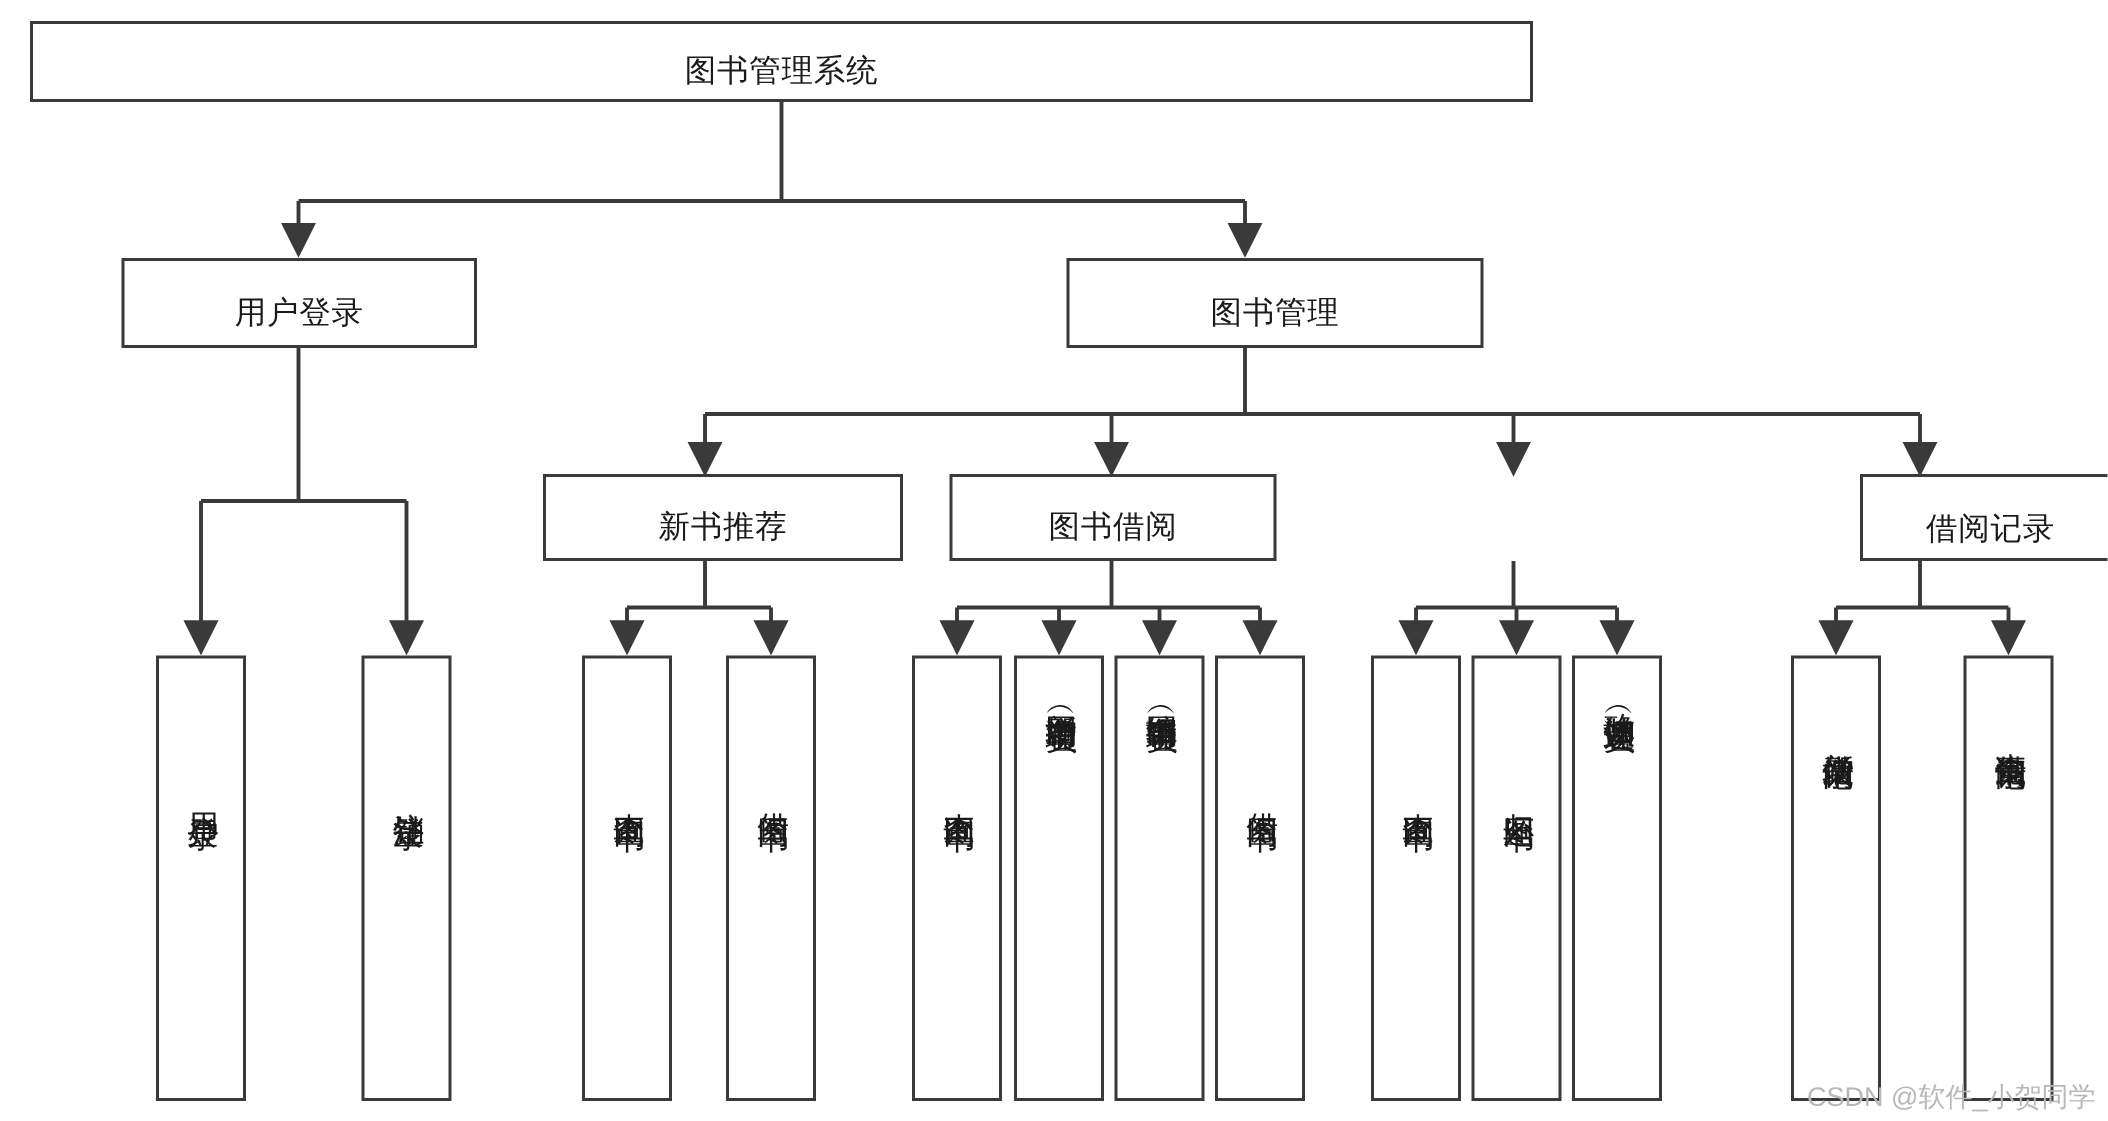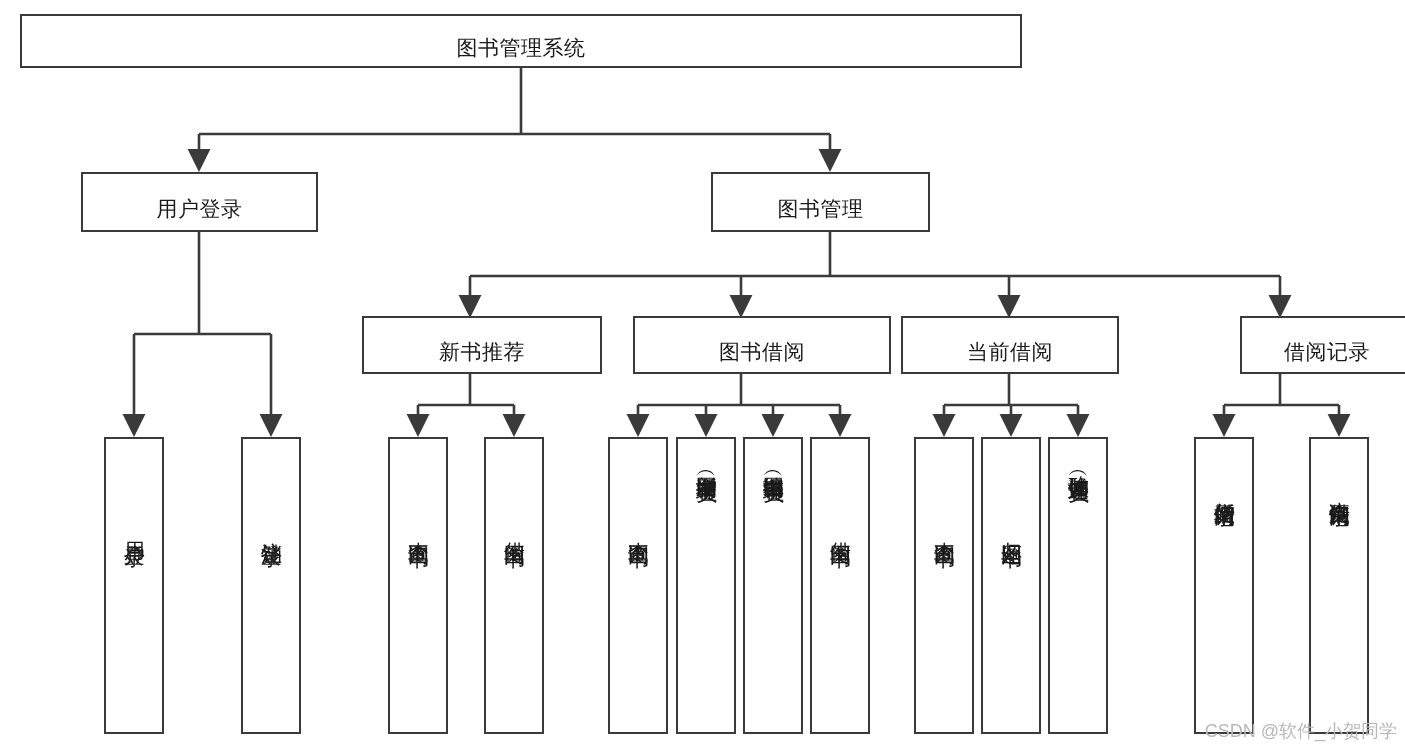--- a/index.html
+++ b/index.html
@@ -136,35 +136,32 @@
   </svg>
 
   <div class="node horiz" style="left:20px; top:14px; width:1002px; height:54px;">
     <span class="label">图书管理系统</span>
   </div>
 
   <div class="node horiz" style="left:81px; top:172px; width:237px; height:60px;">
     <span class="label">用户登录</span>
   </div>
 
-  <div class="node horiz" style="left:711px; top:172px; width:219px; height:60px;">
+  <div class="node horiz" style="left:711px; top:172px; width:278px; height:60px;">
     <span class="label">图书管理</span>
   </div>
 
   <div class="node horiz" style="left:362px; top:316px; width:240px; height:58px;">
     <span class="label">新书推荐</span>
   </div>
 
-  <div class="node horiz" style="left:633px; top:316px; width:258px; height:58px;">
+  <div class="node horiz" style="left:633px; top:316px; width:218px; height:58px;">
     <span class="label">图书借阅</span>
   </div>
 
-  <div class="node horiz" style="left:901px; top:316px; width:218px; height:58px;">
-    <span class="label">当前借阅</span>
-  </div>
 
   <div class="node horiz" style="left:1240px; top:316px; width:174px; height:58px;font-family:Liberation Serif, serif;">
     <span class="label">借阅记录</span>
   </div>
 
   <div class="node vert" style="left:104px; top:437px; width:60px; height:297px; padding-top:72px;">
     <span class="label">用户登录</span>
   </div>
 
   <div class="node vert" style="left:241px; top:437px; width:60px; height:297px; padding-top:72px;">

